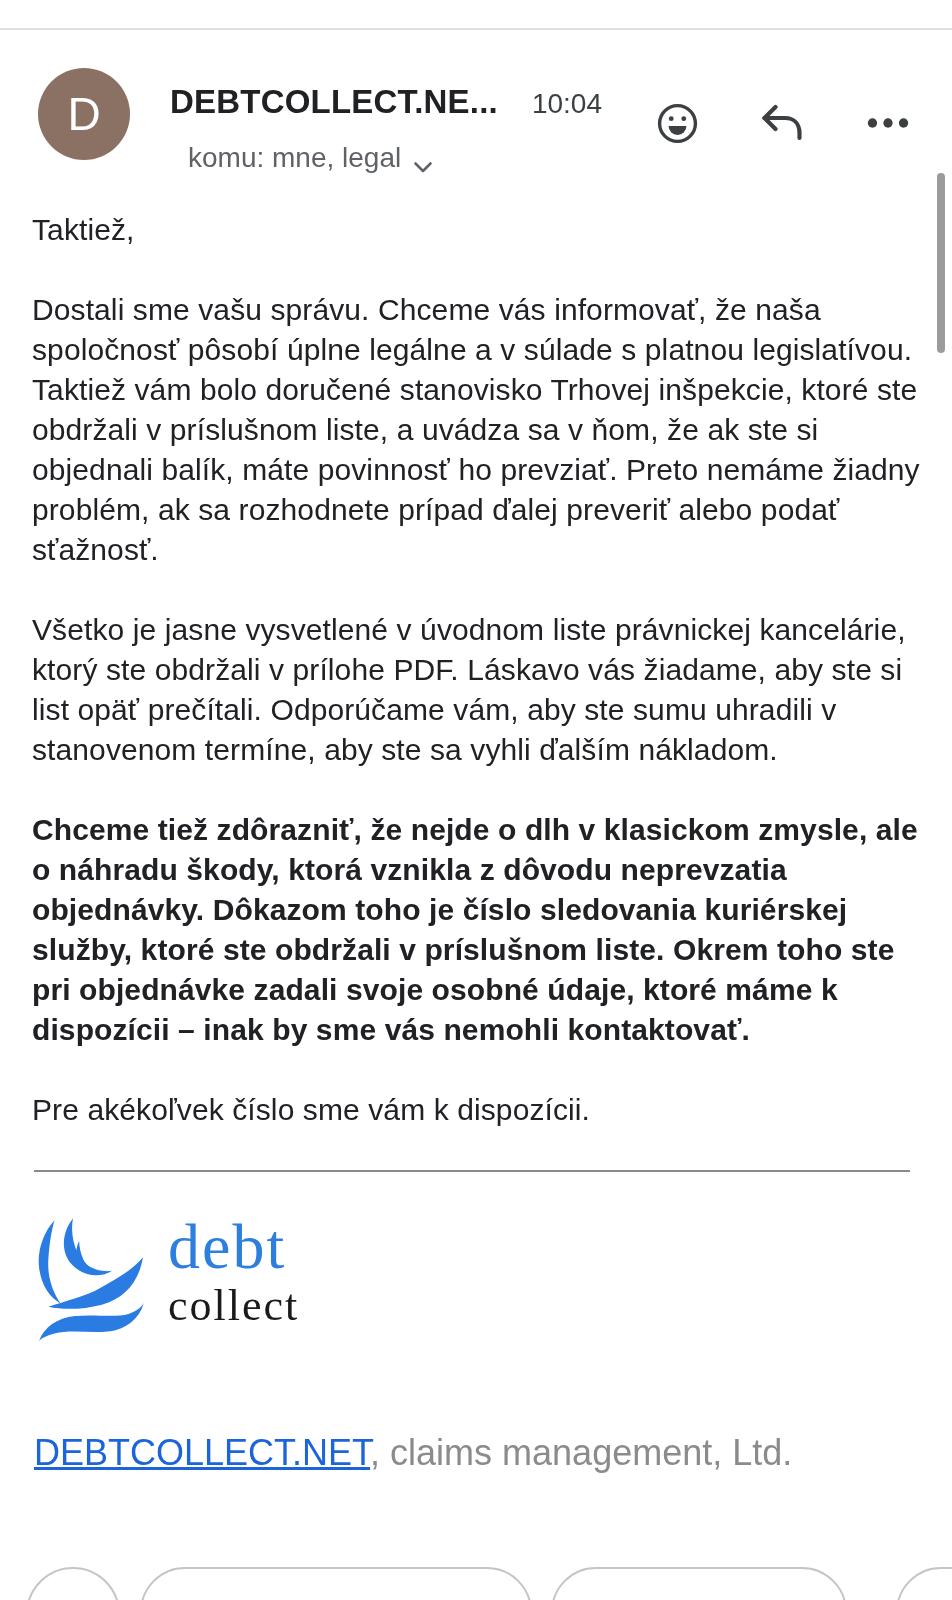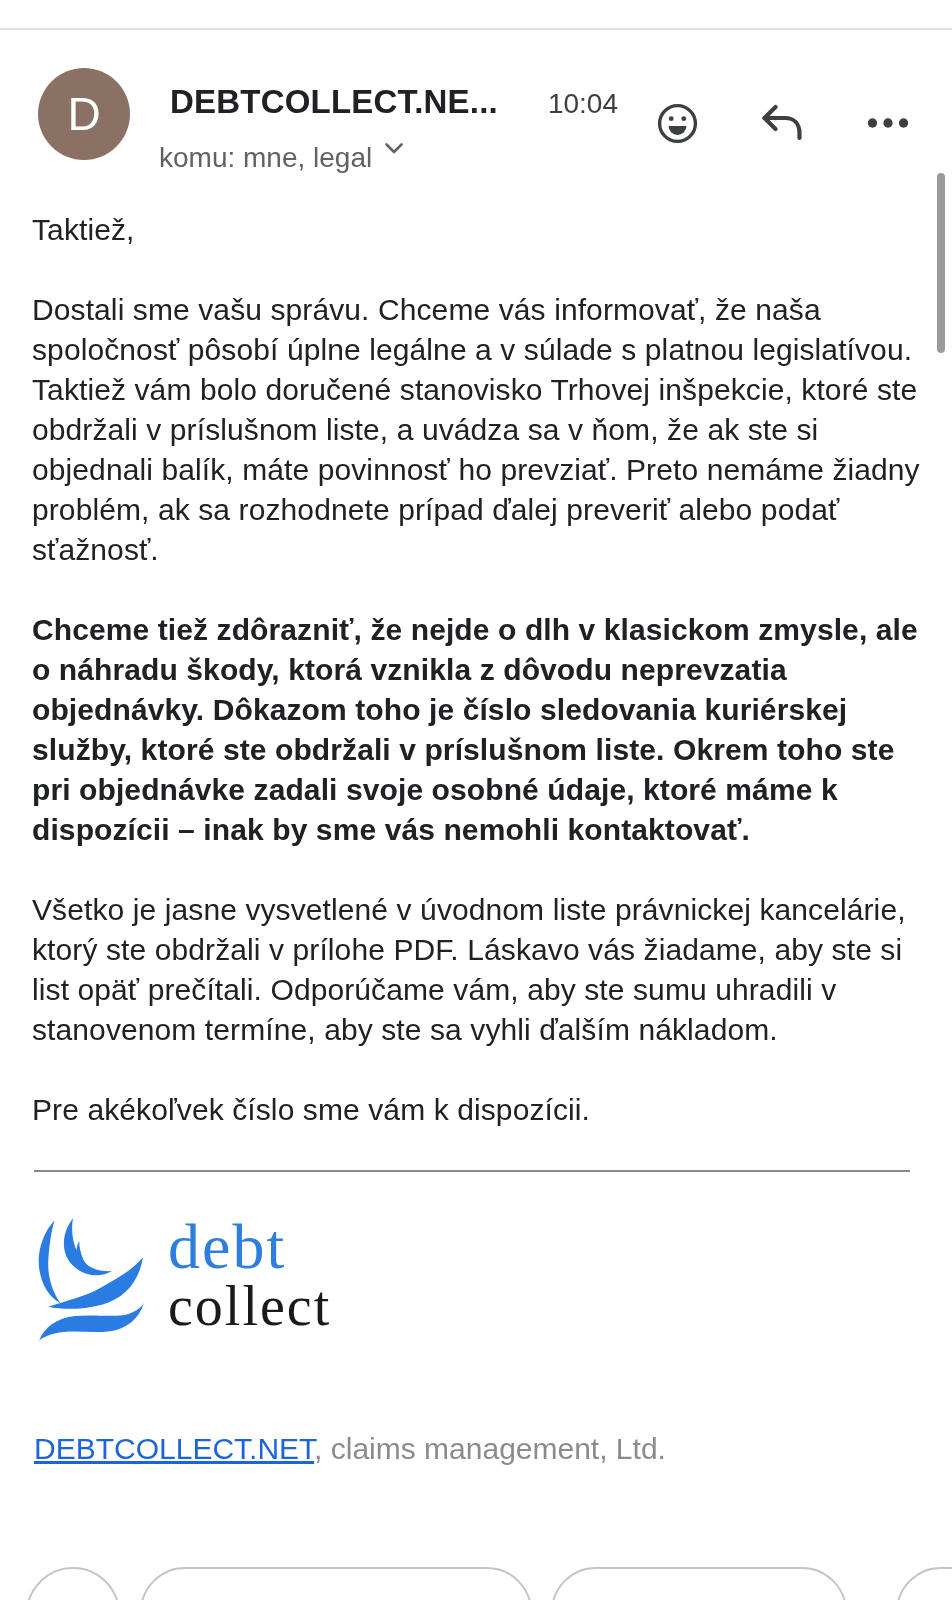--- a/index.html
+++ b/index.html
@@ -20,24 +20,24 @@
     position:absolute; left:38px; top:38px; width:92px; height:92px;
     border-radius:50%; background:#8b7164; color:#ffffff;
     display:flex; align-items:center; justify-content:center;
     font-size:46px; font-weight:400;
   }
   .sender-row {
     position:absolute; left:170px; top:53px;
     display:flex; align-items:baseline; white-space:nowrap;
   }
   .sender { font-size:33px; font-weight:700; color:#202124; letter-spacing:.2px; }
-  .time { margin-left:50px; font-size:28px; color:#3c4043; }
+  .time { margin-left:34px; font-size:28px; color:#3c4043; }
   .recipients {
-    position:absolute; left:159px; top:112px;
-    display:flex; align-items:flex-start; gap:12px;
+    position:absolute; left:188px; top:112px;
+    display:flex; align-items:flex-end; gap:12px;
     font-size:28px; color:#5f6368; cursor:pointer;
   }
   .hdr-icon { position:absolute; cursor:pointer; background:none; border:none; }
   .icon-emoji { left:656px; top:72px; width:43px; height:43px; }
   .icon-reply { left:758px; top:70px; width:49px; height:46px; }
   .icon-more  { left:866px; top:86px; width:44px; height:14px; }
 
   
   .body { padding:40px 32px 0 32px; }
   .para {
@@ -49,23 +49,23 @@
   .divider {
     width:876px; border:none; border-top:2px solid #8a8a8a;
     margin:30px 0 0 2px;
   }
 
   
   .logo { display:flex; align-items:flex-start; margin:46px 0 0 4px; }
   .logo-icon { width:108px; height:124px; flex:0 0 auto; }
   .logo-text { margin-left:24px; font-family:"Liberation Serif", serif; }
   .logo-debt    { font-size:64px; line-height:58px; color:#2e7fdd; letter-spacing:2px; }
-  .logo-collect { font-size:56px; line-height:60px; color:#1a1a1a; letter-spacing:2px; }
+  .logo-collect { font-size:44px; line-height:60px; color:#1a1a1a; letter-spacing:2px; }
 
-  .company { margin:86px 0 16px 2px; font-size:30px; color:#8b8b8b; white-space:nowrap; }
+  .company { margin:86px 0 16px 2px; font-size:36px; color:#8b8b8b; white-space:nowrap; }
   .company-link { color:#1b64da; text-decoration:underline; cursor:pointer; }
 
   
   .chip {
     position:absolute; top:1567px; height:90px; background:#ffffff;
     border:2px solid #c5c5c5; border-radius:46px;
   }
   .chip-round { border-radius:50%; }
   .chip-1 { left:26px;  width:94px;  height:94px; }
   .chip-2 { left:140px; width:392px; }
@@ -125,22 +125,22 @@
         <circle cx="5" cy="5" r="3.6" fill="#3d4043"></circle>
         <circle cx="17" cy="5" r="3.6" fill="#3d4043"></circle>
         <circle cx="29" cy="5" r="3.6" fill="#3d4043"></circle>
       </svg>
     </button>
   </div>
 
   <div class="body">
     <p class="para">Taktiež,</p>
     <p class="para">Dostali sme vašu správu. Chceme vás informovať, že naša spoločnosť pôsobí úplne legálne a v súlade s platnou legislatívou. Taktiež vám bolo doručené stanovisko Trhovej inšpekcie, ktoré ste obdržali v príslušnom liste, a uvádza sa v ňom, že ak ste si objednali balík, máte povinnosť ho prevziať. Preto nemáme žiadny problém, ak sa rozhodnete prípad ďalej preveriť alebo podať sťažnosť.</p>
+    <p class="para">Všetko je jasne vysvetlené v úvodnom liste právnickej kancelárie, ktorý ste obdržali v prílohe PDF. Láskavo vás žiadame, aby ste si list opäť prečítali. Odporúčame vám, aby ste sumu uhradili v stanovenom termíne, aby ste sa vyhli ďalším nákladom.</p>
     <p class="para bold">Chceme tiež zdôrazniť, že nejde o dlh v klasickom zmysle, ale o náhradu škody, ktorá vznikla z dôvodu neprevzatia objednávky. Dôkazom toho je číslo sledovania kuriérskej služby, ktoré ste obdržali v príslušnom liste. Okrem toho ste pri objednávke zadali svoje osobné údaje, ktoré máme k dispozícii – inak by sme vás nemohli kontaktovať.</p>
-    <p class="para">Všetko je jasne vysvetlené v úvodnom liste právnickej kancelárie, ktorý ste obdržali v prílohe PDF. Láskavo vás žiadame, aby ste si list opäť prečítali. Odporúčame vám, aby ste sumu uhradili v stanovenom termíne, aby ste sa vyhli ďalším nákladom.</p>
     <p class="para">Pre akékoľvek číslo sme vám k dispozícii.</p>
 
     <hr class="divider">
 
     <div class="logo">
       <span>
         <svg class="logo-icon" viewBox="0 0 105 120" fill="#2b7ce2">
           <path d="M18 2 C7 14 1 32 3 48 C5 64 12 76 24 83 C15 70 11 55 12 40 C13 25 15 12 18 2 Z"></path>
           <path d="M36 0 C25 14 24 32 34 44 C44 56 62 59 74 51 C60 53 47 47 41 35 C35 23 34 10 36 0 Z"></path>
           <path d="M42 22 C37 32 38 42 46 49 C54 56 64 56 69 51 C59 53 50 48 46 40 C43 33 42 27 42 22 Z"></path>

